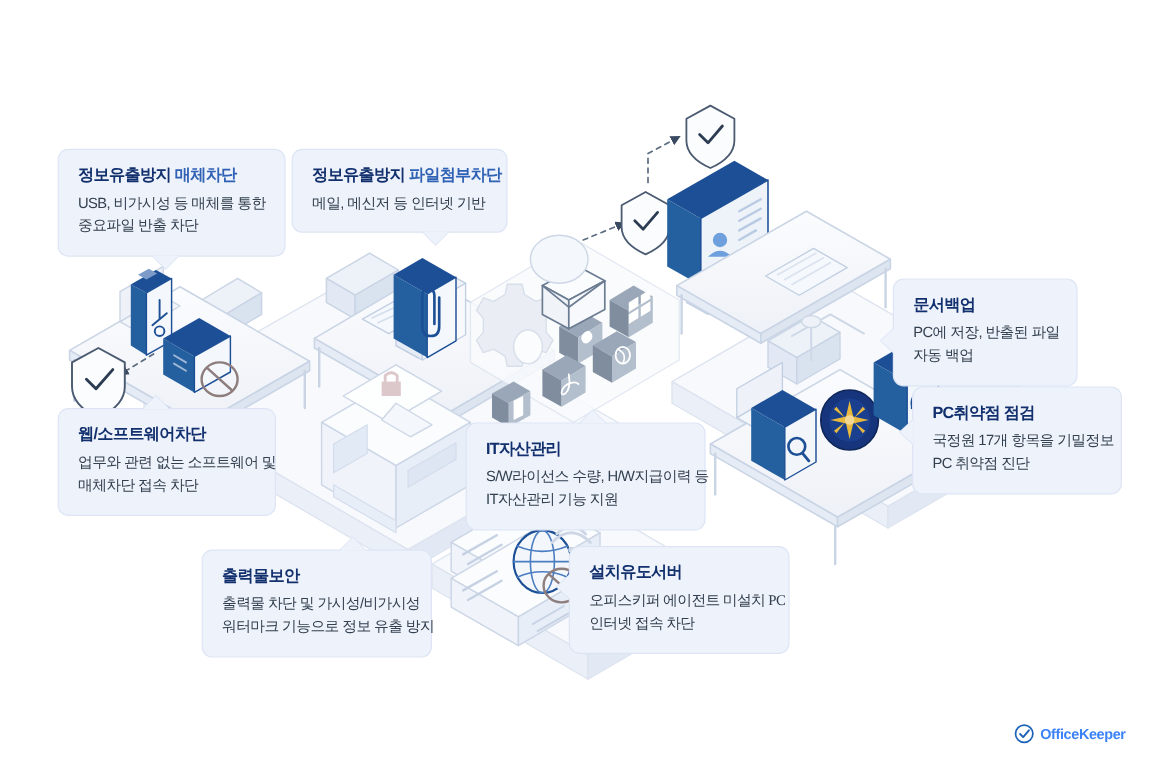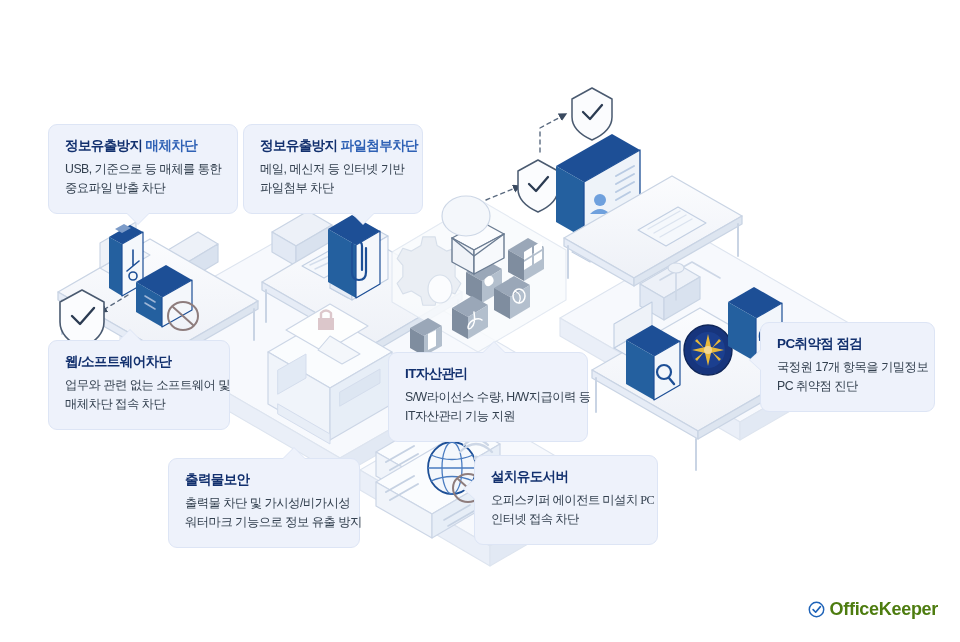--- a/index.html
+++ b/index.html
@@ -89,21 +89,21 @@
   }
 
   
   #logo{
     position:absolute;
     right:22px;bottom:22px;
     display:flex;align-items:center;gap:5px;
     z-index:50;
   }
   #logo .lg-text{
-    font-size:18px;font-weight:bold;color:#4d7c0f;letter-spacing:-0.3px;
+    font-size:12px;font-weight:bold;color:#3b82f6;letter-spacing:-0.3px;
   }
 </style>
 </head>
 <body>
 
 <div id="stage">
 
   <svg id="art" viewBox="0 0 960 642">
     <defs>
       <linearGradient id="deskTop" x1="0" y1="0" x2="0" y2="1">
@@ -407,35 +407,41 @@
       <g>
         <ellipse cx="468" cy="488" rx="15" ry="14" fill="none" stroke="#8e7d7d" stroke-width="2"></ellipse>
         <line x1="458" y1="479" x2="478" y2="497" stroke="#8e7d7d" stroke-width="2"></line>
       </g>
 
     </g>
   </svg>
 
   <div class="callout" style="left:48px;top:124px;width:190px;">
     <div class="c-title"><span>정보유출방지</span><span class="t2"> 매체차단</span></div>
-    <div class="c-body">USB, 기준으로 등 매체를 통한</div>
+    <div class="c-body">USB, 비가시성 등 매체를 통한</div>
     <div class="c-body">중요파일 반출 차단</div>
     <span class="tail tail-down-b" style="left:77px;"></span>
     <span class="tail tail-down" style="left:78px;"></span>
   </div>
 
   <div class="callout" style="left:243px;top:124px;width:180px;">
     <div class="c-title"><span>정보유출방지</span><span class="t2"> 파일첨부차단</span></div>
     <div class="c-body">메일, 메신저 등 인터넷 기반</div>
-    <div class="c-body">파일첨부 차단</div>
     <span class="tail tail-down-b" style="left:107px;"></span>
     <span class="tail tail-down" style="left:108px;"></span>
   </div>
 
 
+  <div class="callout" style="left:744px;top:232px;width:154px;">
+    <div class="c-title"><span>문서백업</span><span class="t2"></span></div>
+    <div class="c-body">PC에 저장, 반출된 파일</div>
+    <div class="c-body">자동 백업</div>
+    <span class="tail tail-left-b" style="top:40px;"></span>
+    <span class="tail tail-left" style="top:41px;"></span>
+  </div>
 
   <div class="callout" style="left:760px;top:322px;width:175px;">
     <div class="c-title"><span>PC취약점 점검</span><span class="t2"></span></div>
     <div class="c-body">국정원 17개 항목을 기밀정보</div>
     <div class="c-body">PC 취약점 진단</div>
     <span class="tail tail-left-b" style="top:26px;"></span>
     <span class="tail tail-left" style="top:27px;"></span>
   </div>
 
   <div class="callout" style="left:48px;top:340px;width:182px;">

